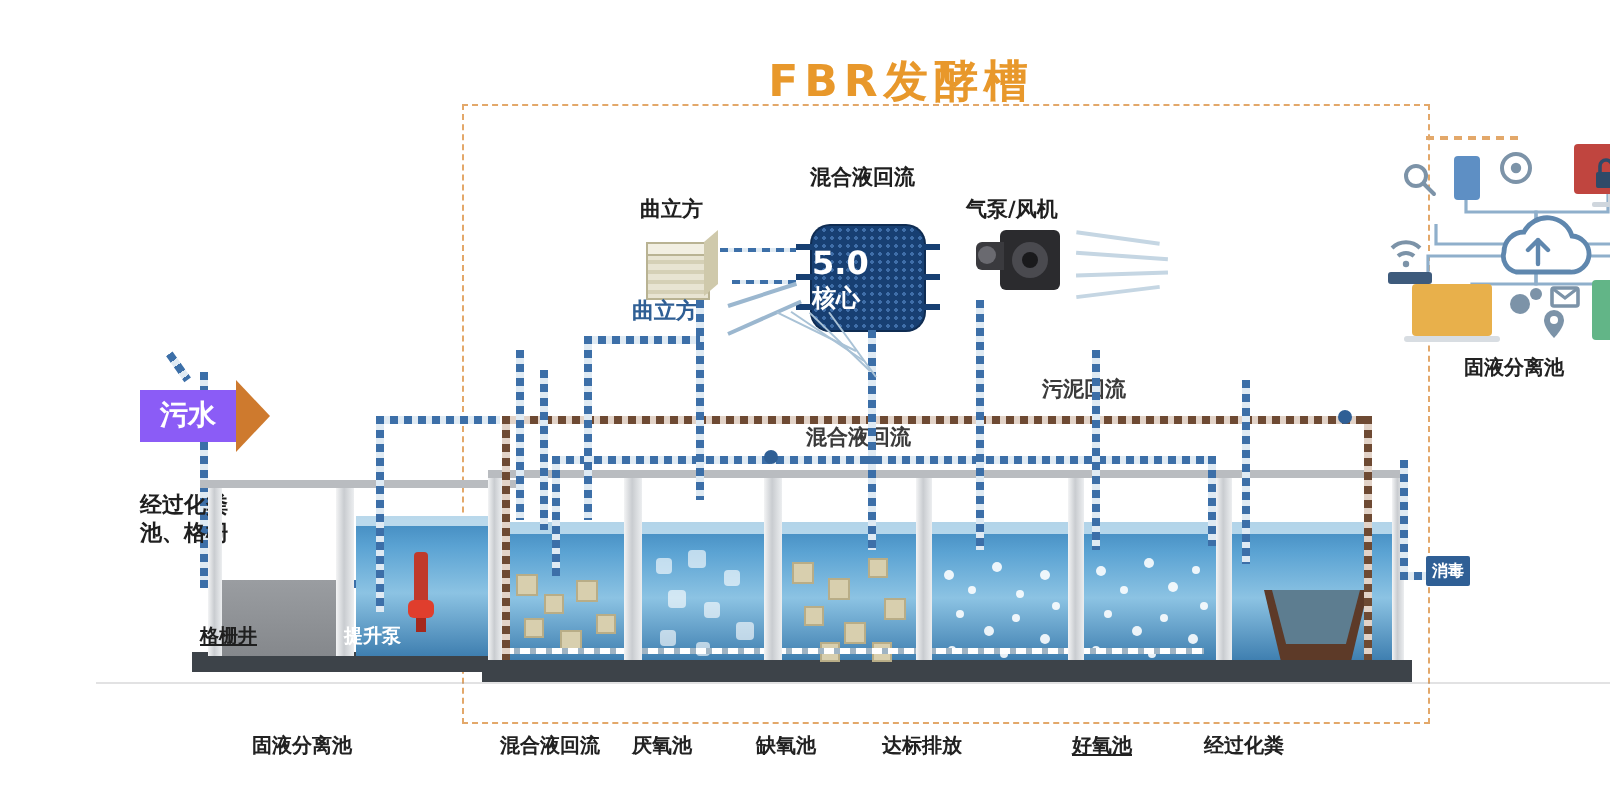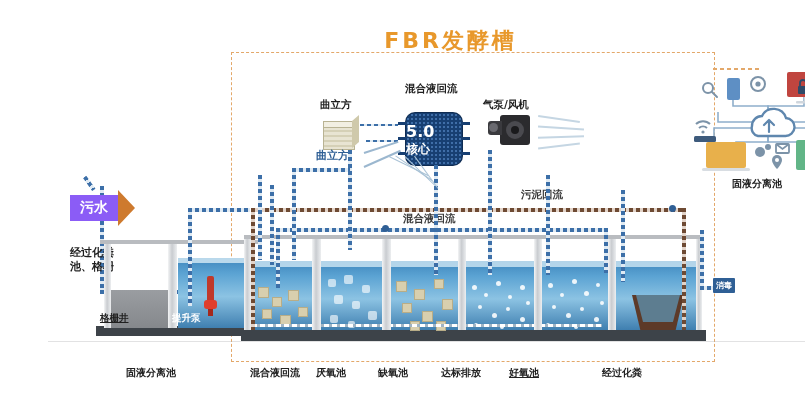--- a/index.html
+++ b/index.html
@@ -318,16 +318,16 @@
   </div>
   <div class="abs monTxt" style="left:684px;top:177px;">固液分离池</div>
 
   <div class="abs" style="left:665px;top:68px;width:46px;height:2px;background:repeating-linear-gradient(to right,#E3A86A 0 4px,transparent 4px 7px);"></div>
 
   <div class="abs bottomLbl" style="left:78px;top:366px;">固液分离池</div>
   <div class="abs bottomLbl" style="left:202px;top:366px;">混合液回流</div>
   <div class="abs bottomLbl" style="left:268px;top:366px;">厌氧池</div>
   <div class="abs bottomLbl" style="left:330px;top:366px;">缺氧池</div>
   <div class="abs bottomLbl" style="left:393px;top:366px;">达标排放</div>
-  <div class="abs bottomLbl" style="left:461px;top:366px;text-decoration:underline;">好氧池</div>
+  <div class="abs bottomLbl" style="left:488px;top:366px;text-decoration:underline;">好氧池</div>
   <div class="abs bottomLbl" style="left:554px;top:366px;">经过化粪</div>
 
 </div>
 
 </body></html>

